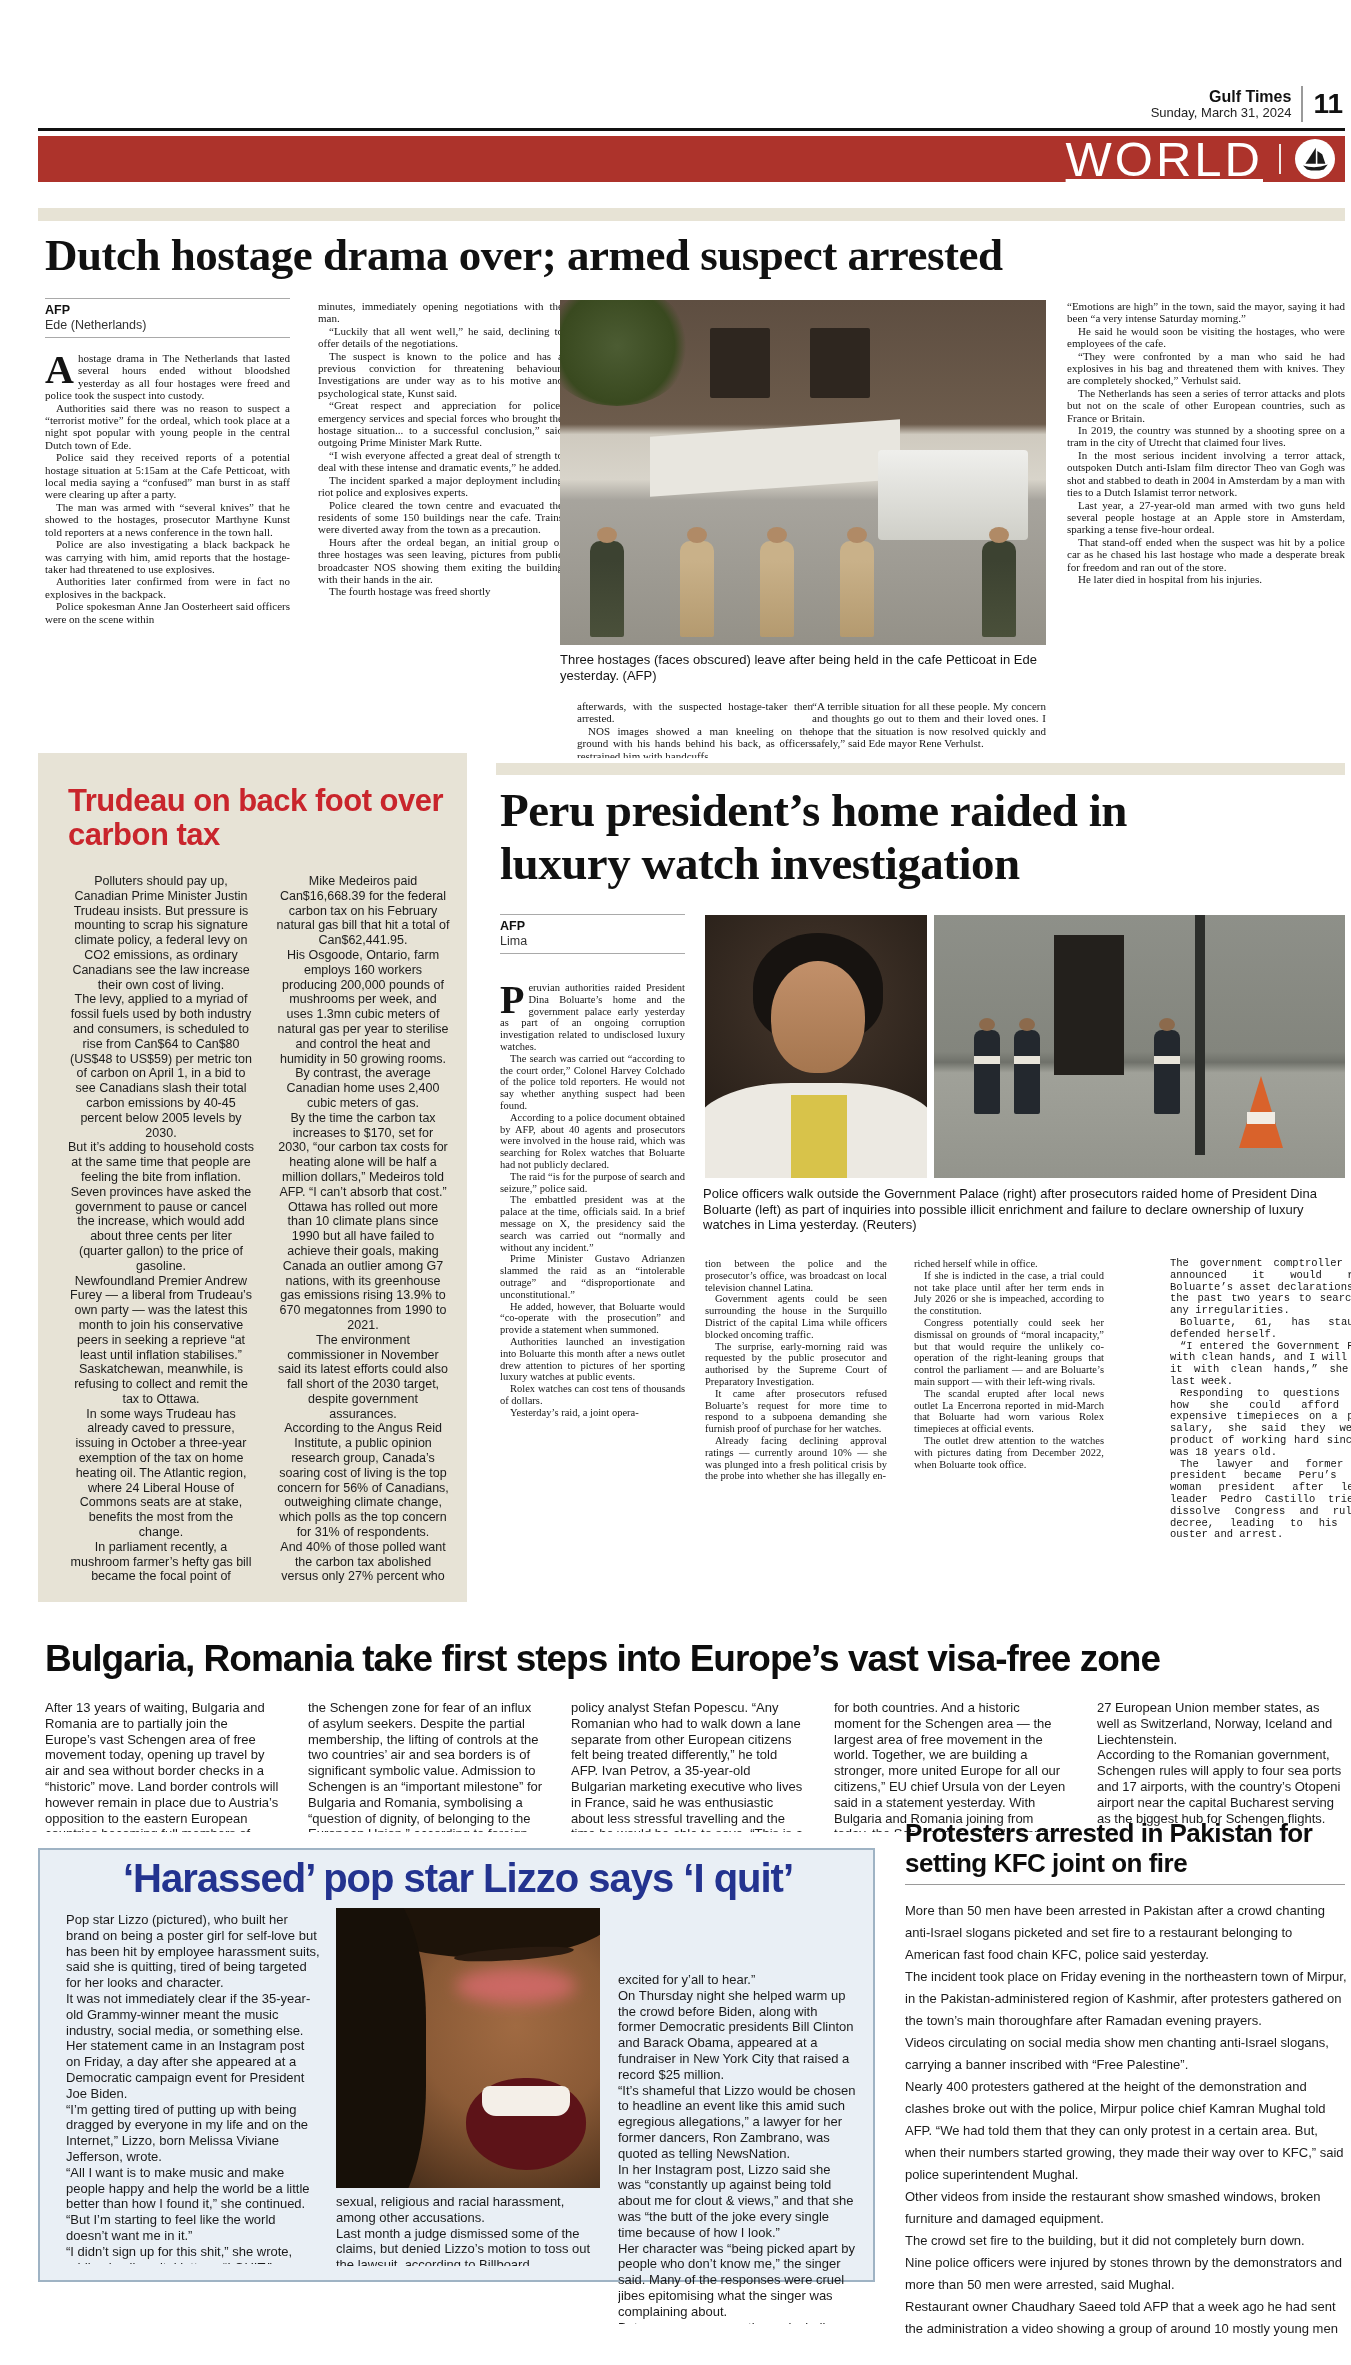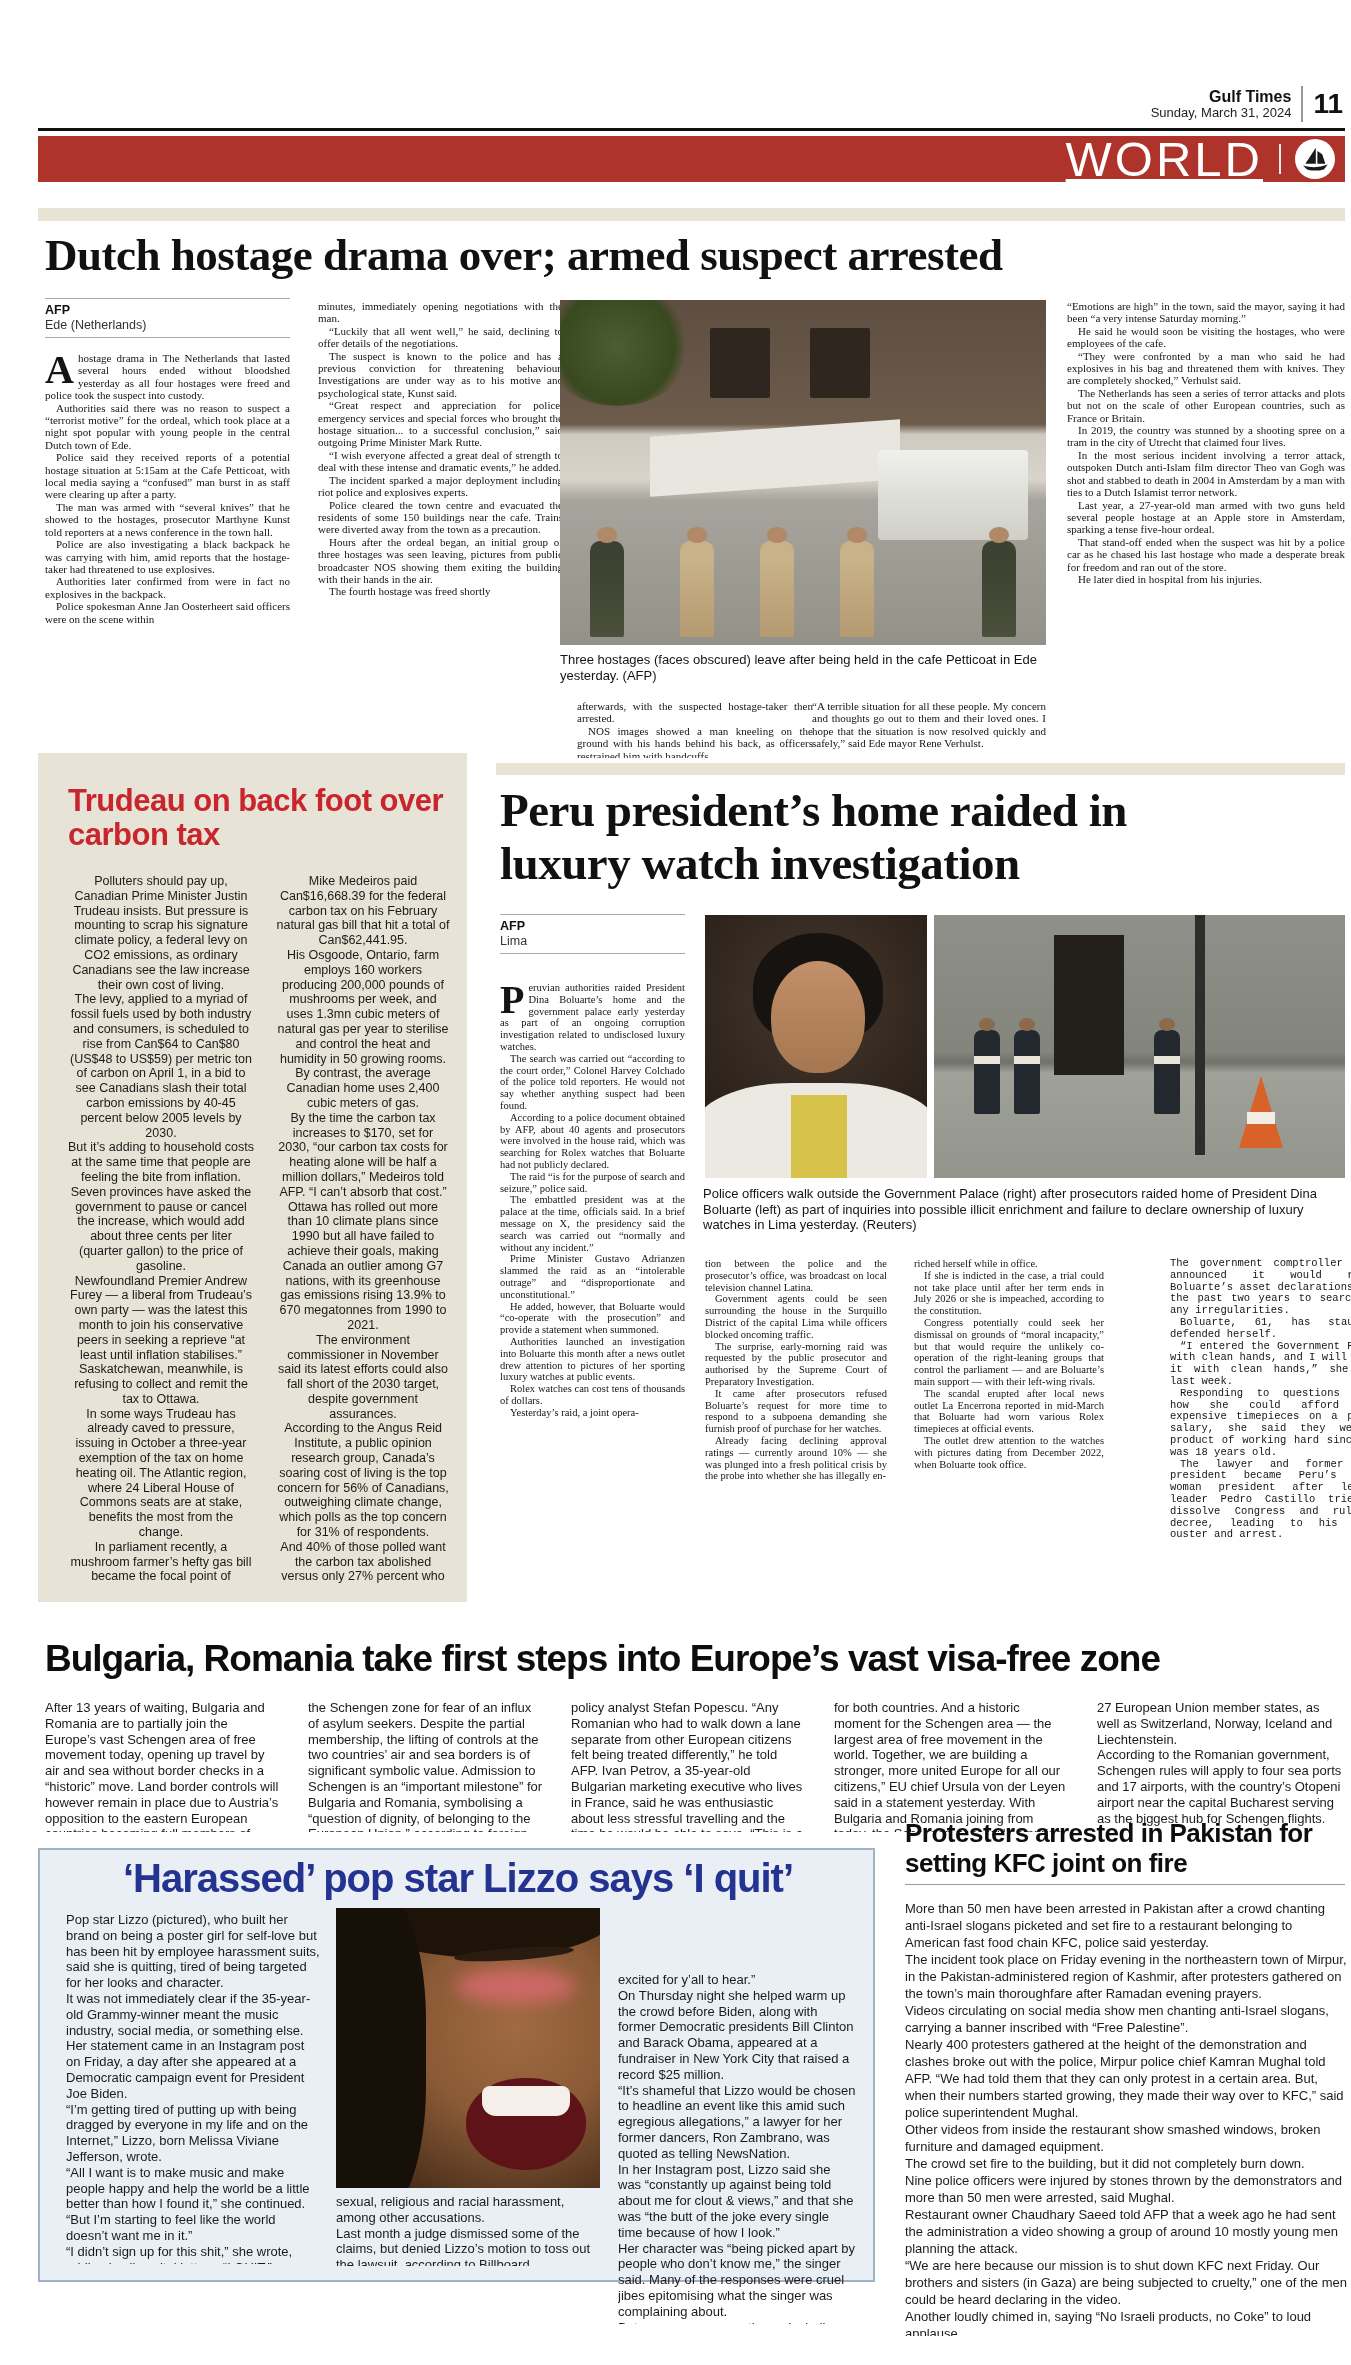--- a/index.html
+++ b/index.html
@@ -130,21 +130,21 @@
   #l-photo .hairT{left:20px;top:-40px;width:260px;height:90px;background:#1d1309;border-radius:0 0 50% 50%;}
   #l-photo .shadow{left:120px;top:60px;width:120px;height:36px;background:#d96a6e;border-radius:50%;filter:blur(8px);opacity:.8;}
   #l-photo .brow{left:118px;top:40px;width:120px;height:12px;background:#2a1b10;border-radius:50%;transform:rotate(-4deg);}
   #l-photo .mouth{left:130px;top:170px;width:120px;height:92px;background:#5d1318;border-radius:48% 48% 50% 50%;}
   #l-photo .teeth{left:146px;top:178px;width:88px;height:30px;background:#f4efe8;border-radius:8px 8px 14px 14px;}
 
   
   #k-head{left:905px;top:1818px;width:440px;font-family:"Liberation Sans",sans-serif;font-weight:bold;
           font-size:26px;line-height:30px;color:#0d0d0d;letter-spacing:-0.5px;}
   #k-rule{left:905px;top:1884px;width:440px;height:1px;background:#9a9a9a;}
-  #k-body{left:905px;top:1900px;width:442px;height:436px;font-size:13px;line-height:17px;}
+  #k-body{left:905px;top:1900px;width:442px;height:436px;font-size:13px;line-height:22px;}
 </style>
 </head>
 <body>
 
 <div id="page">
 
   <div id="mast">
     <div id="mast-inner">
       <div id="mast-text">
         <div id="paper-name">Gulf Times</div>

